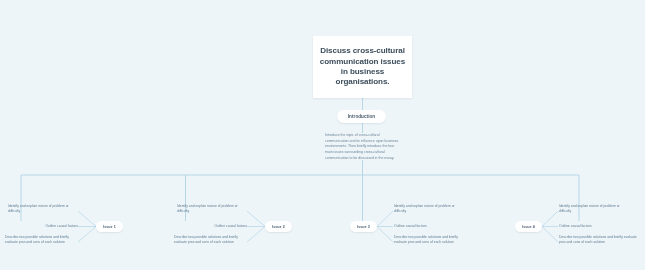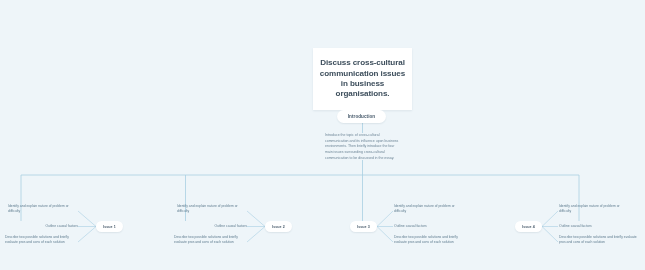--- a/index.html
+++ b/index.html
@@ -35,21 +35,20 @@
     top: 36px;
     width: 99px;
     height: 62px;
     background: #ffffff;
     box-shadow: 0 1px 2px rgba(60,90,110,0.10);
     display: flex;
     align-items: center;
     justify-content: center;
     box-sizing: border-box;
     padding: 3px 6px;
-    margin-top: 12px;
   }
   .root-title {
     font-size: 8.1px;
     line-height: 1.28;
     font-weight: bold;
     color: #3d4e5c;
     text-align: center;
     letter-spacing: -0.1px;
   }
 

